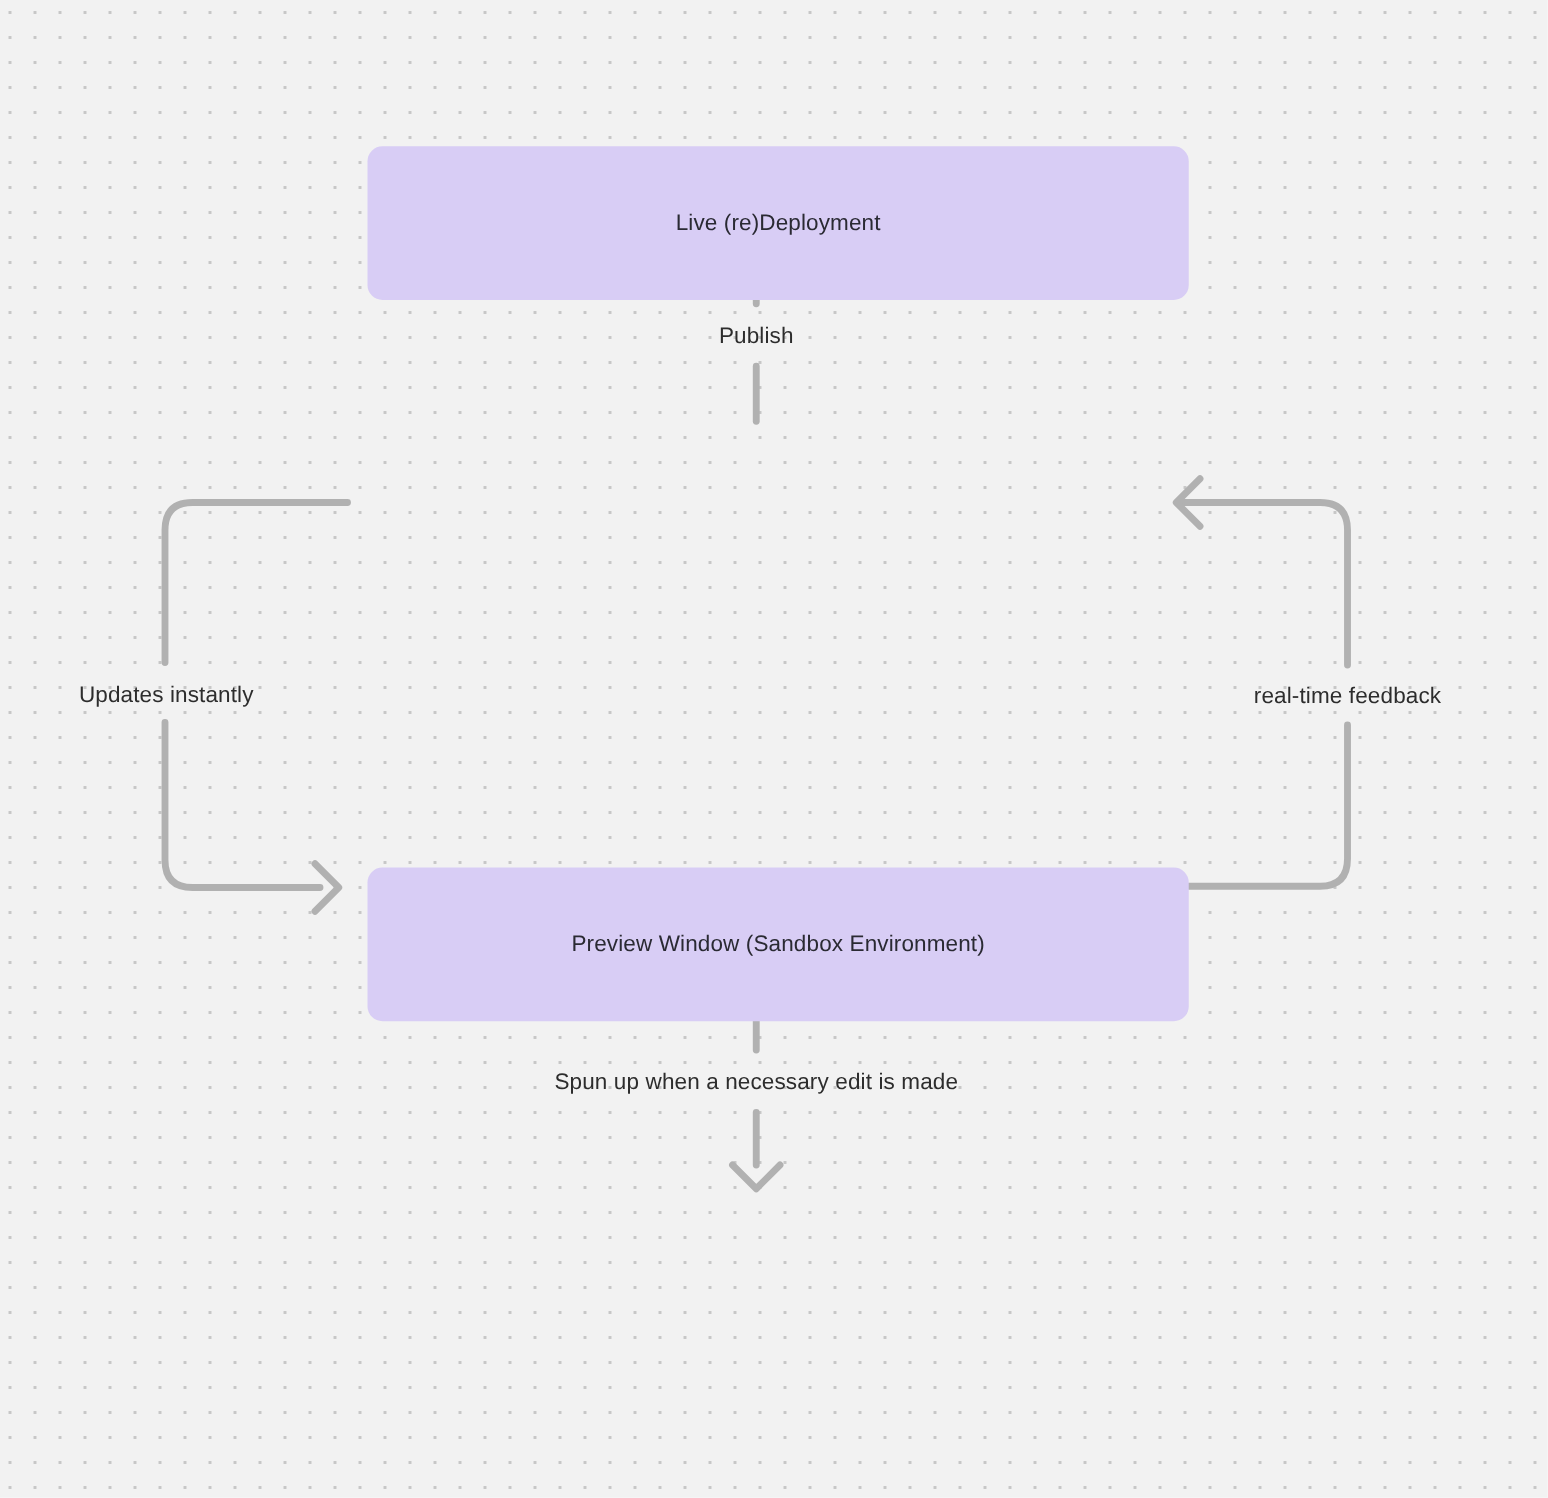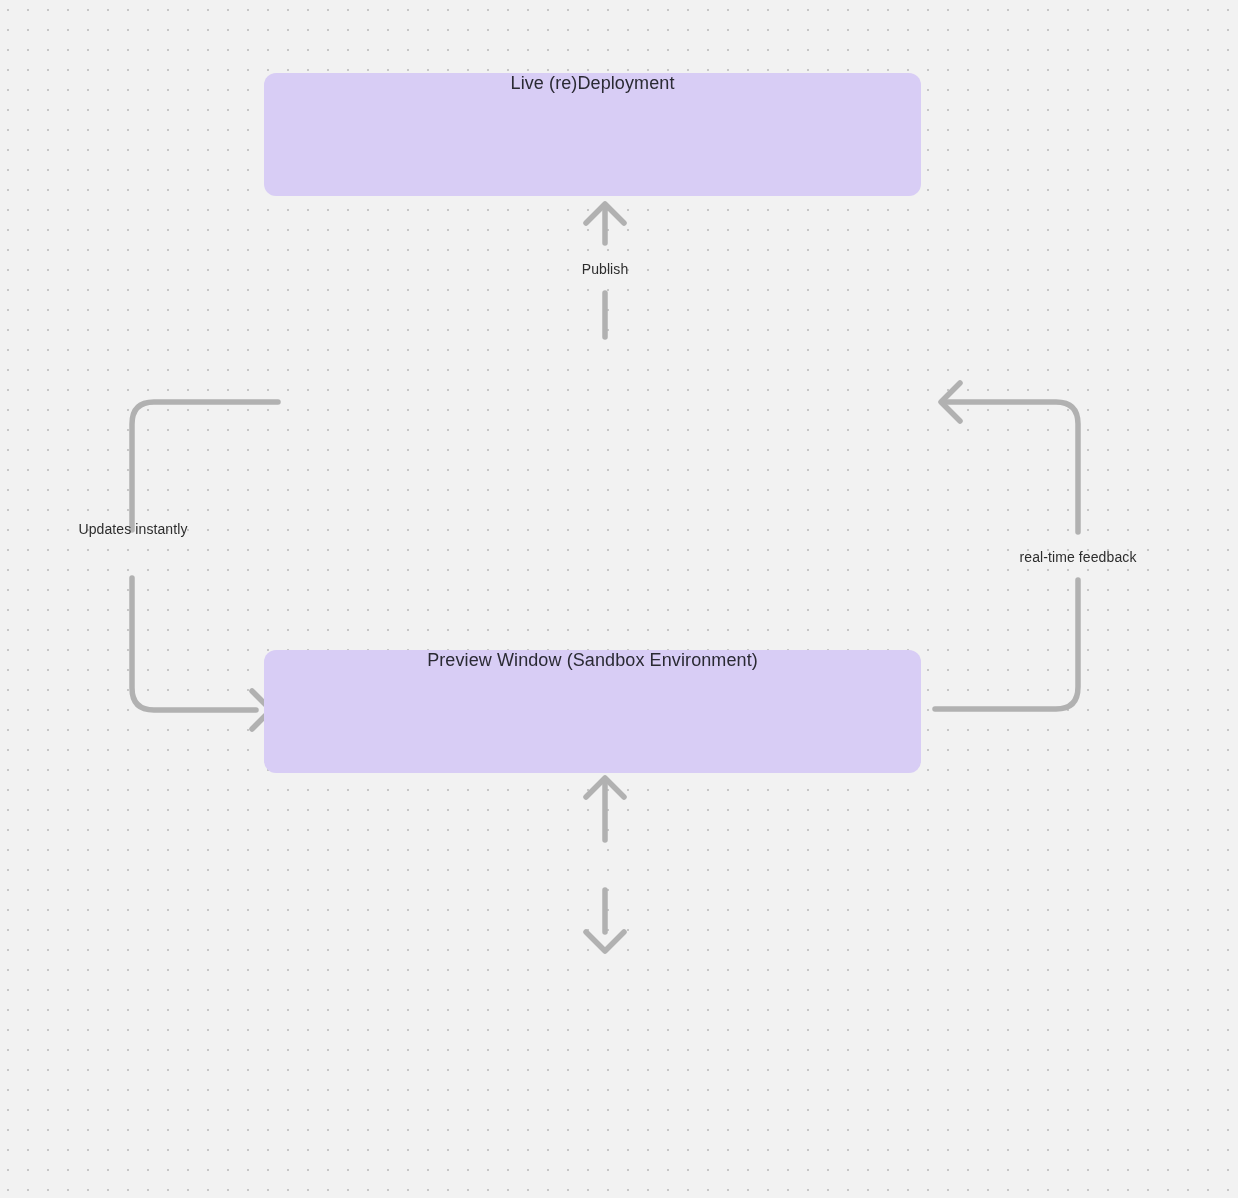--- a/index.html
+++ b/index.html
@@ -33,39 +33,40 @@
   }
   .edge path {
     fill: none;
     stroke: var(--edge-stroke);
     stroke-width: 5.5;
     stroke-linecap: round;
     stroke-linejoin: round;
   }
   .node {
     position: absolute;
-    left: 264px;
+    left: 294px;
     width: 657px;
     height: 123px;
     background: var(--node-fill);
     border-radius: 12px;
     display: flex;
-    align-items: flex-start;
+    align-items: center;
     justify-content: center;
+    margin-top: 44px;
   }
   .node-label {
     font-size: 18px;
     color: var(--node-text);
     letter-spacing: 0.1px;
     text-align: center;
   }
   .edge-label {
     position: absolute;
     transform: translate(-50%, -50%);
-    font-size: 14px;
+    font-size: 18px;
     color: var(--edge-text);
     letter-spacing: 0.1px;
     white-space: nowrap;
   }
 </style>
 </head>
 <body>
 
 <div class="canvas">
 
@@ -98,16 +99,17 @@
   </svg>
 
   <div class="node" style="top:73px">
     <span class="node-label">Live (re)Deployment</span>
   </div>
   <div class="node" style="top:650px">
     <span class="node-label">Preview Window (Sandbox Environment)</span>
   </div>
 
   <div class="edge-label" style="left:605px; top:269px">Publish</div>
-  <div class="edge-label" style="left:133px; top:529px">Updates instantly</div>
+  <div class="edge-label" style="left:133px; top:556px">Updates instantly</div>
   <div class="edge-label" style="left:1078px; top:557px">real-time feedback</div>
+  <div class="edge-label" style="left:605px; top:866px">Spun up when a necessary edit is made</div>
 
 </div>
 
 </body></html>

